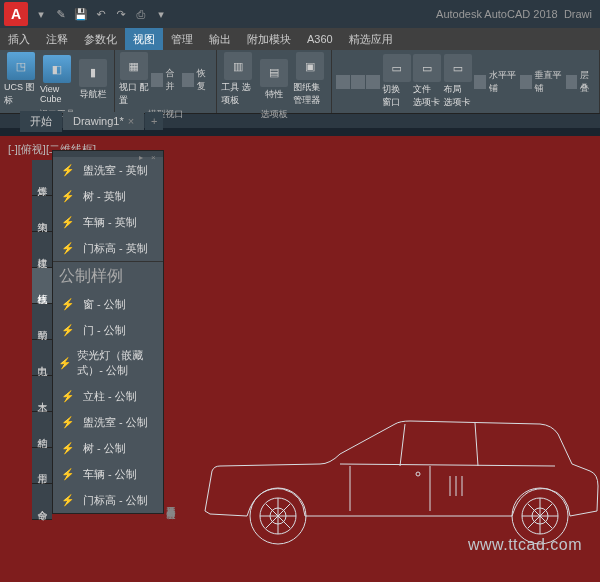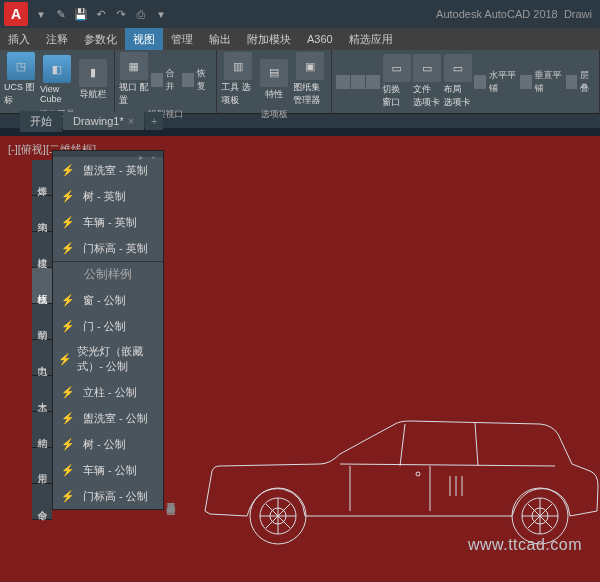--- a/index.html
+++ b/index.html
@@ -45,21 +45,21 @@
   .sidetab { writing-mode: vertical-rl; background: #3a444c; color: #ccc; font-size: 10px; padding: 8px 3px; border-bottom: 1px solid #222; text-align: center; height: 36px; }
   .sidetab.active { background: #556068; color: #fff; }
   
   
   .palette { position: absolute; left: 52px; top: 150px; width: 112px; background: #4a545c; border: 1px solid #222; }
   .palette-head { height: 6px; background: #3a444c; display:flex; justify-content:flex-end; padding:2px; gap:2px;}
   .palette-head div{width:10px;height:4px;color:#888;font-size:8px;}
   .pal-item { display: flex; align-items: center; gap: 6px; padding: 5px 6px; color: #ddd; font-size: 11px; }
   .pal-item .pic { width: 18px; height: 16px; display:flex;align-items:center;justify-content:center; position:relative;}
   .pal-item .pic::before{content:"⚡";font-size:11px;color:#ffb040;position:absolute;}
-  .pal-sep { padding: 4px 6px; font-size: 12px; color: #aaa; border-top: 1px solid #333; text-align: center; }
+  .pal-sep { padding: 4px 6px; font-size: 16px; color: #aaa; border-top: 1px solid #333; }
   .pal-foot { position:absolute; right:-14px; bottom:10px; writing-mode:vertical-rl; font-size:9px; color:#888; }
   
   
   .car { position: absolute; left: 200px; top: 280px; }
   
   .watermark { position: absolute; right: 18px; bottom: 28px; color: #c0c6cc; font-size: 16px; font-family: Arial; letter-spacing: 0.5px; }
 </style>
 </head>
 <body>
 

